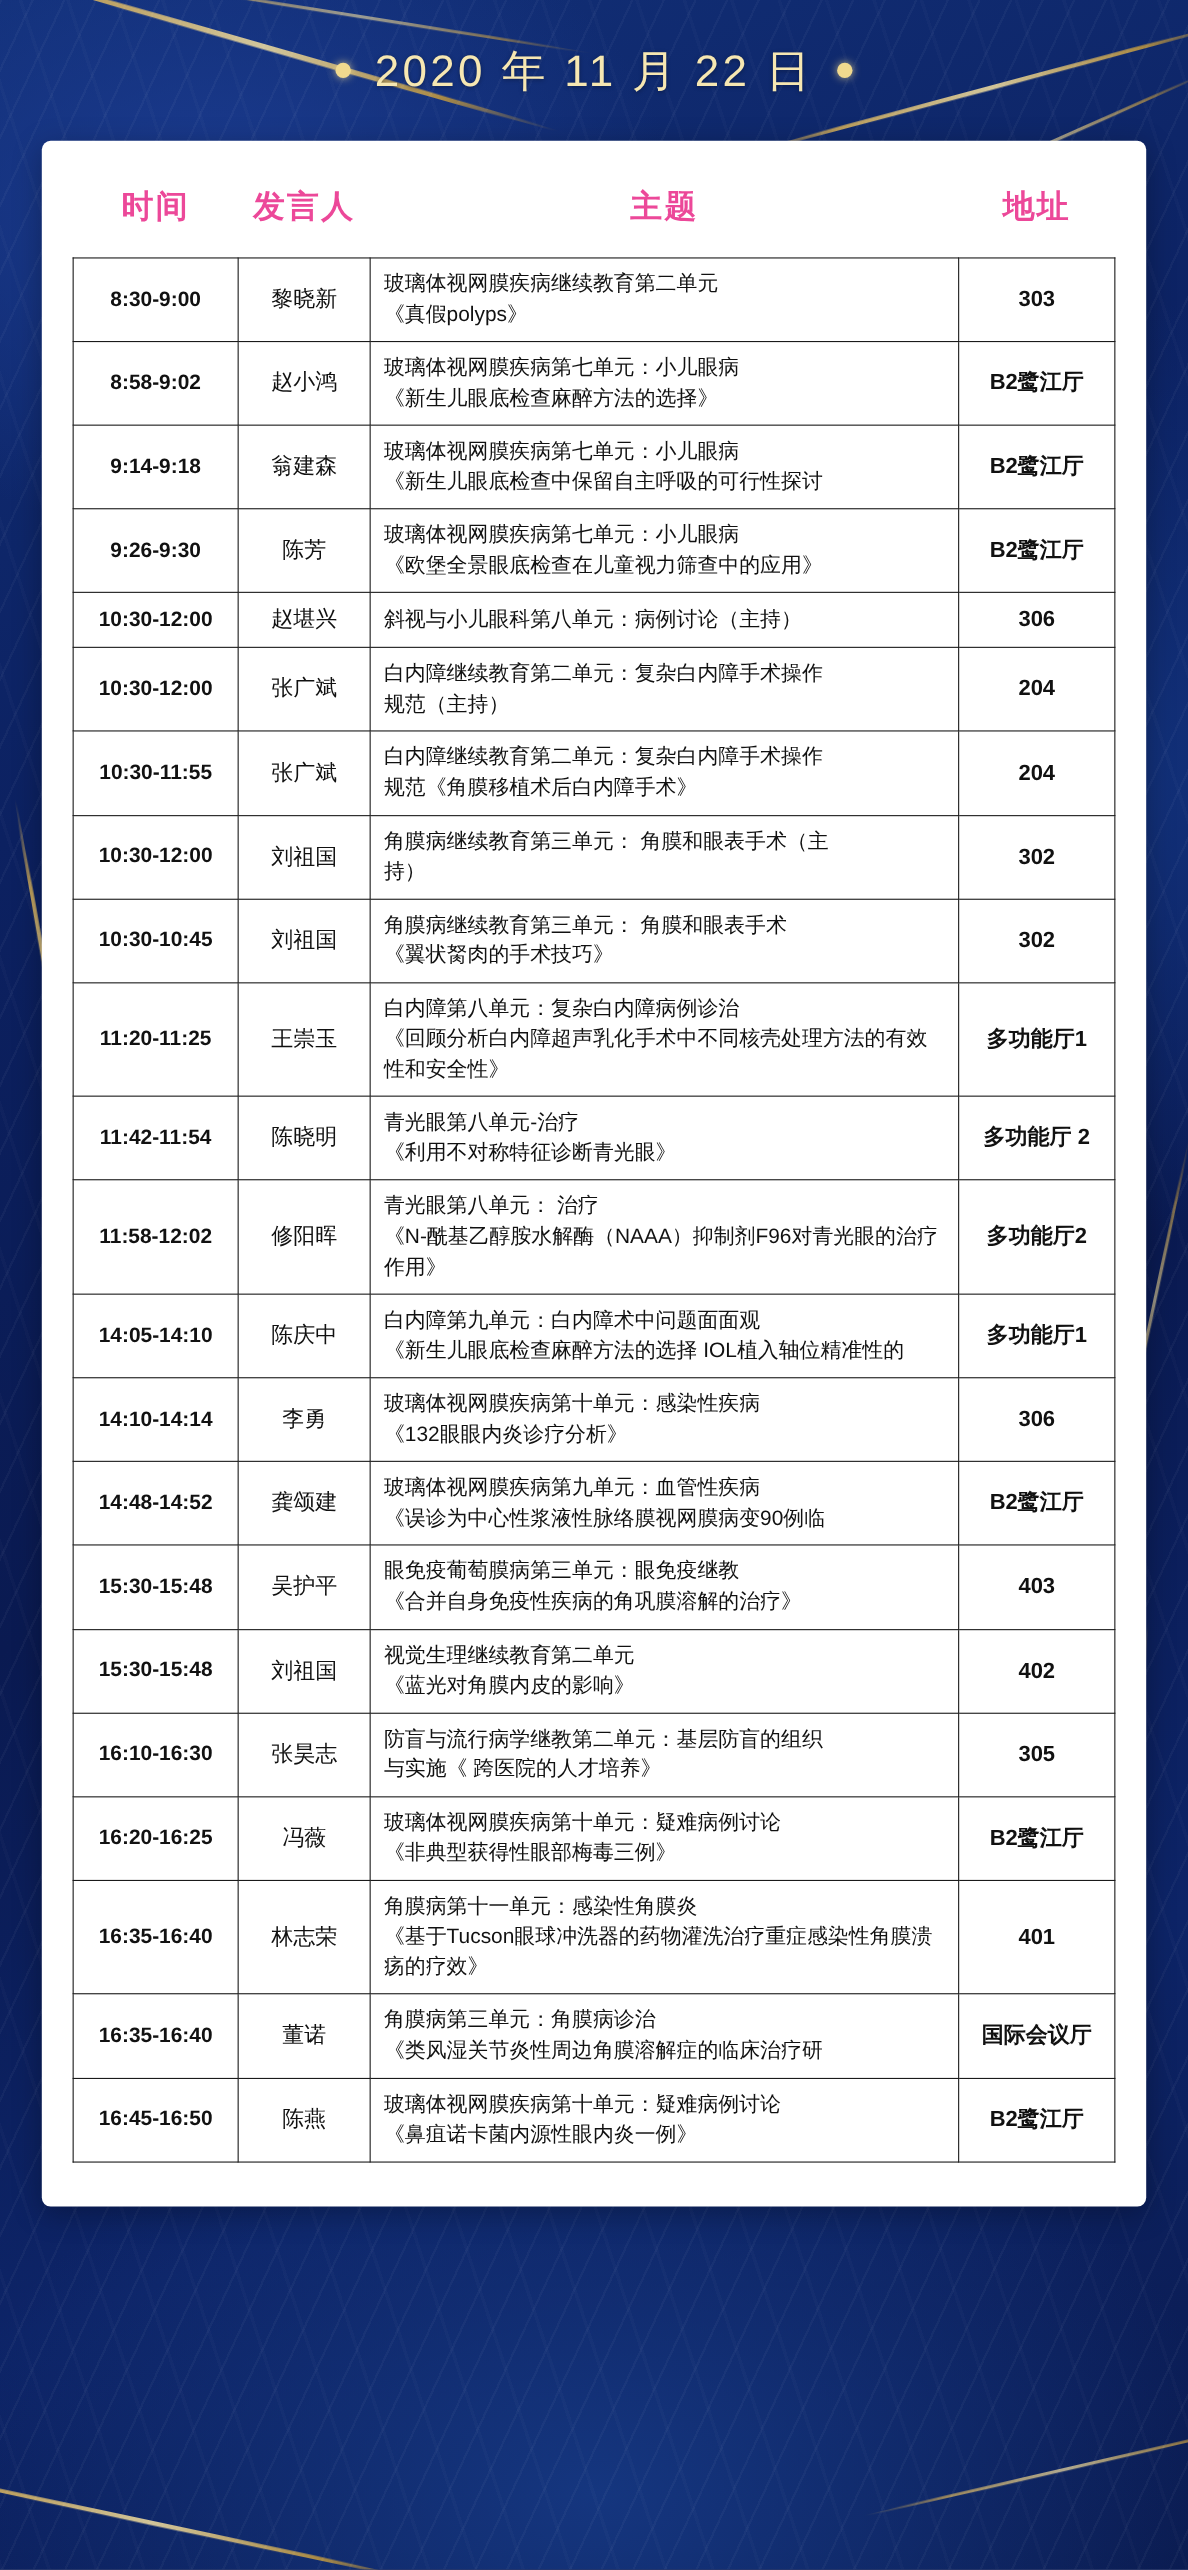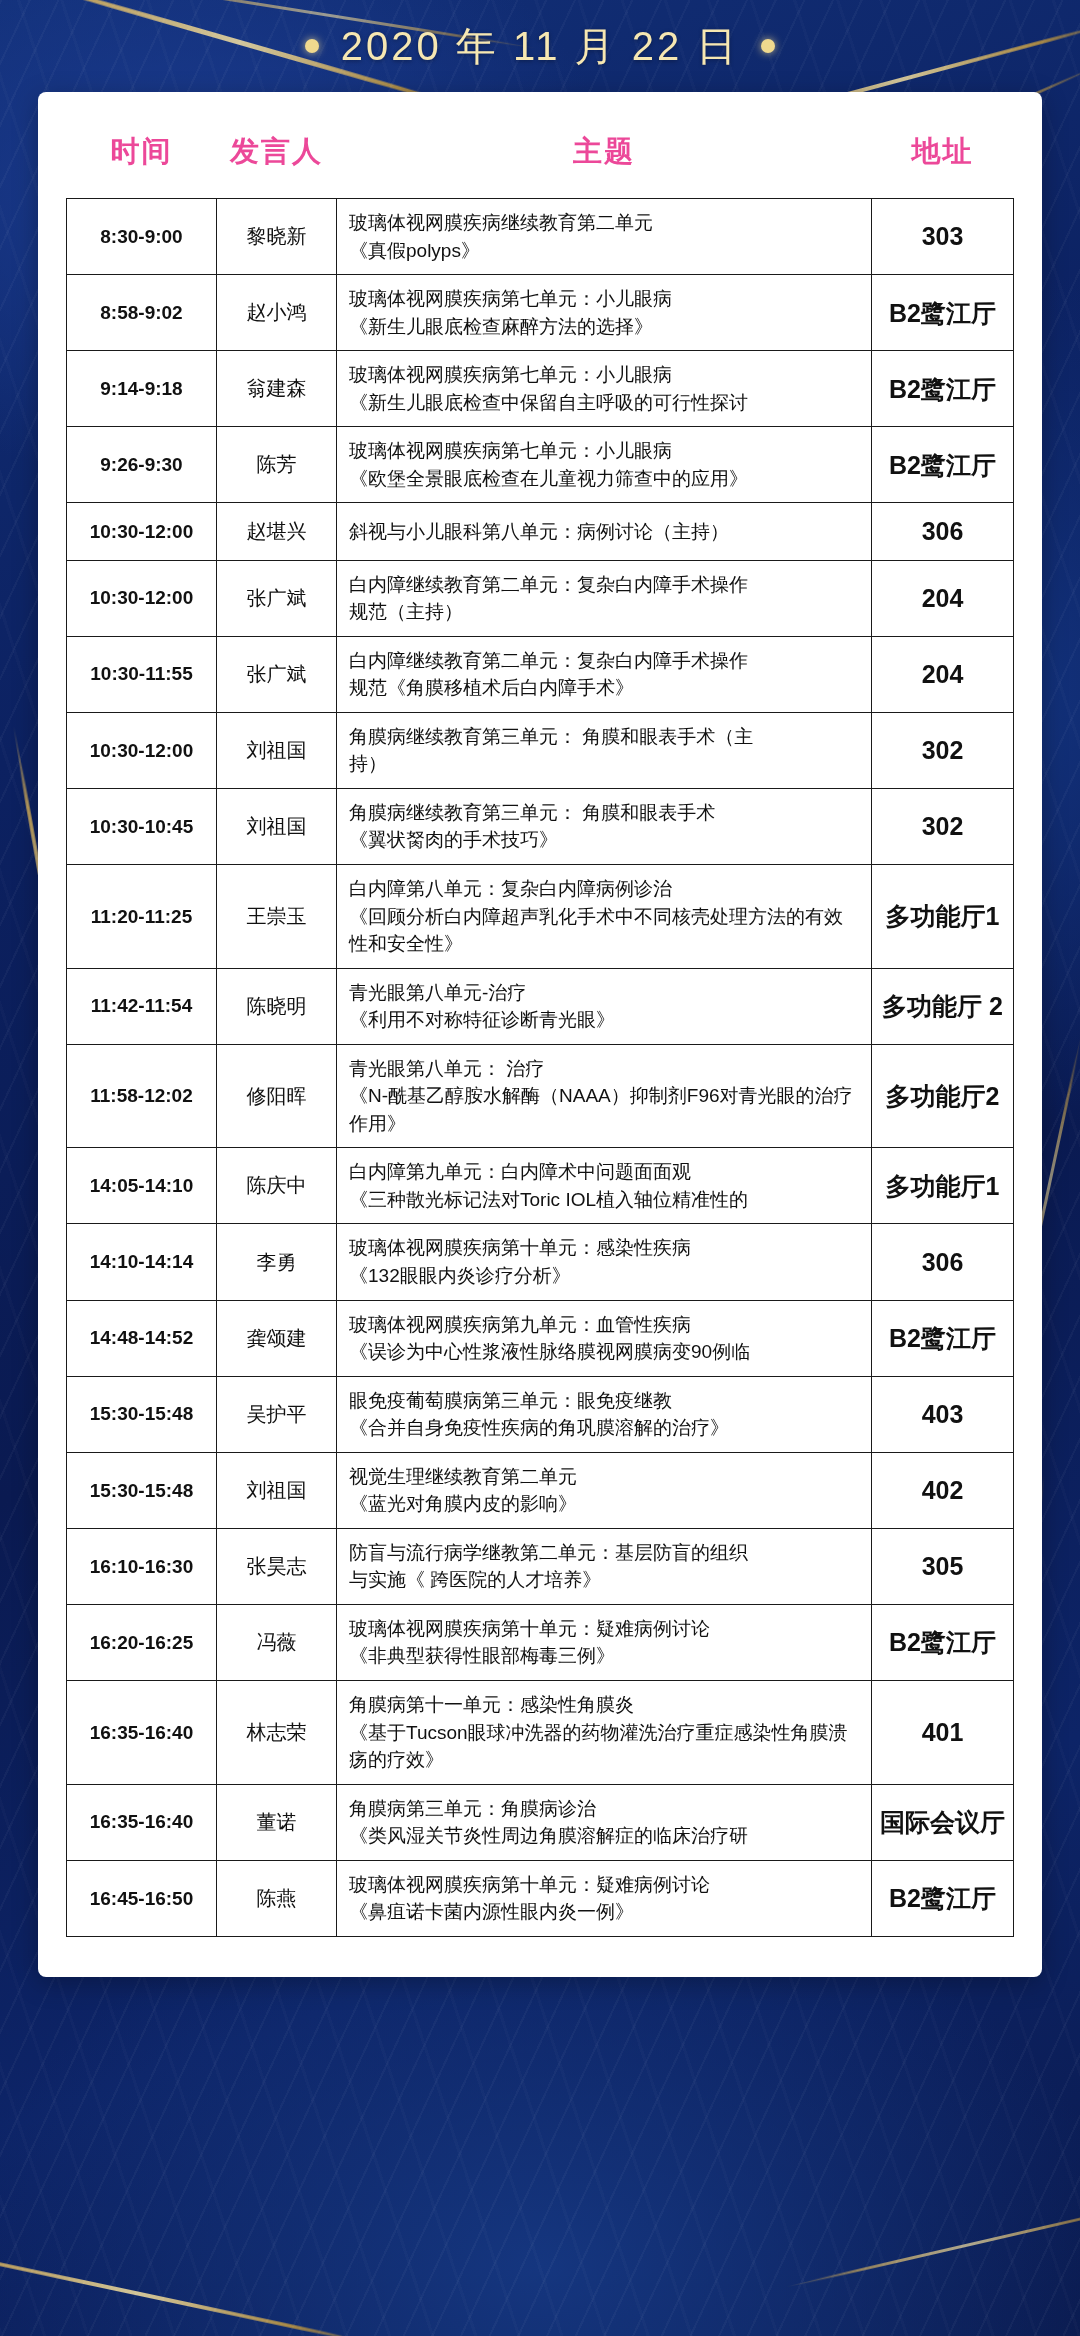--- a/index.html
+++ b/index.html
@@ -44,21 +44,21 @@
   .g5 { width: 260px; height: 3px; left: -50px; top: 600px; transform: rotate(72deg); opacity:.55;}
   .g6 { width: 420px; height: 4px; left: -160px; top: 930px; transform: rotate(80deg); }
   .g7 { width: 300px; height: 3px; right: -120px; top: 1180px; transform: rotate(-78deg); opacity:.6;}
   .g8 { width: 460px; height: 4px; right: -170px; top: 1700px; transform: rotate(-84deg); }
   .g9 { width: 520px; height: 4px; left: -120px; bottom: 40px; transform: rotate(12deg); }
   .g10{ width: 380px; height: 3px; right: -80px; bottom: 90px; transform: rotate(-13deg); opacity:.7;}
 
   
   .header {
     position: relative;
-    height: 92px;
+    height: 128px;
     display: flex; align-items: center; justify-content: center;
     gap: 22px;
   }
   .dot {
     width: 14px; height: 14px; border-radius: 50%;
     background: #f0d98e;
     box-shadow: 0 0 8px rgba(240,217,142,.8);
   }
   .date-text {
     color: #f6e7b2;
@@ -102,21 +102,21 @@
     border: 1px solid #1a1a1a;
     padding: 10px 8px;
     font-size: 19px;
     color: #111;
     line-height: 1.45;
     vertical-align: middle;
   }
   td.time   { text-align: center; font-weight: 700; font-size: 19px; white-space: nowrap; }
   td.spk    { text-align: center; font-weight: 400; font-size: 20px; }
   td.topic  { text-align: left; padding-left: 12px; padding-right: 10px; border-radius: 23px; }
-  td.addr   { text-align: center; font-weight: 700; font-size: 25px; }
+  td.addr   { text-align: center; font-weight: 700; font-size: 20px; }
   .topic-l1 { display: block; }
   .topic-l2 { display: block; }
 </style>
 </head>
 <body>
 
 <div class="bg">
   <div class="gold g1"></div>
   <div class="gold g2"></div>
   <div class="gold g3"></div>
@@ -257,21 +257,21 @@
             <span class="topic-l1">青光眼第八单元： 治疗</span>
             <span class="topic-l2">《N-酰基乙醇胺水解酶（NAAA）抑制剂F96对青光眼的治疗作用》</span>
           </td>
           <td class="addr">多功能厅2</td>
         </tr>
         <tr>
           <td class="time">14:05-14:10</td>
           <td class="spk">陈庆中</td>
           <td class="topic">
             <span class="topic-l1">白内障第九单元：白内障术中问题面面观</span>
-            <span class="topic-l2">《三种散光标记法对Toric IOL植入轴位精准性的</span>
+            <span class="topic-l2">《新生儿眼底检查麻醉方法的选择 IOL植入轴位精准性的</span>
           </td>
           <td class="addr">多功能厅1</td>
         </tr>
         <tr>
           <td class="time">14:10-14:14</td>
           <td class="spk">李勇</td>
           <td class="topic">
             <span class="topic-l1">玻璃体视网膜疾病第十单元：感染性疾病</span>
             <span class="topic-l2">《132眼眼内炎诊疗分析》</span>
           </td>

